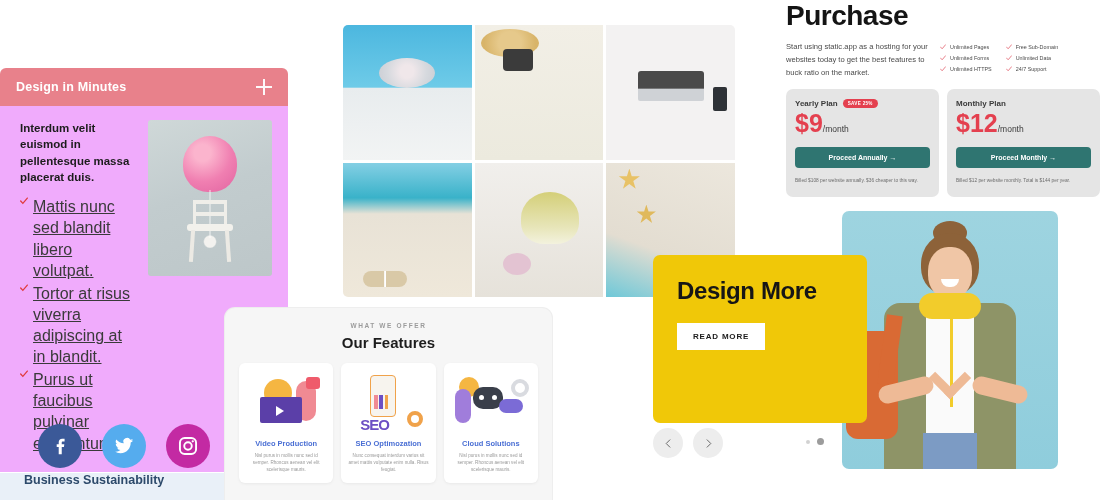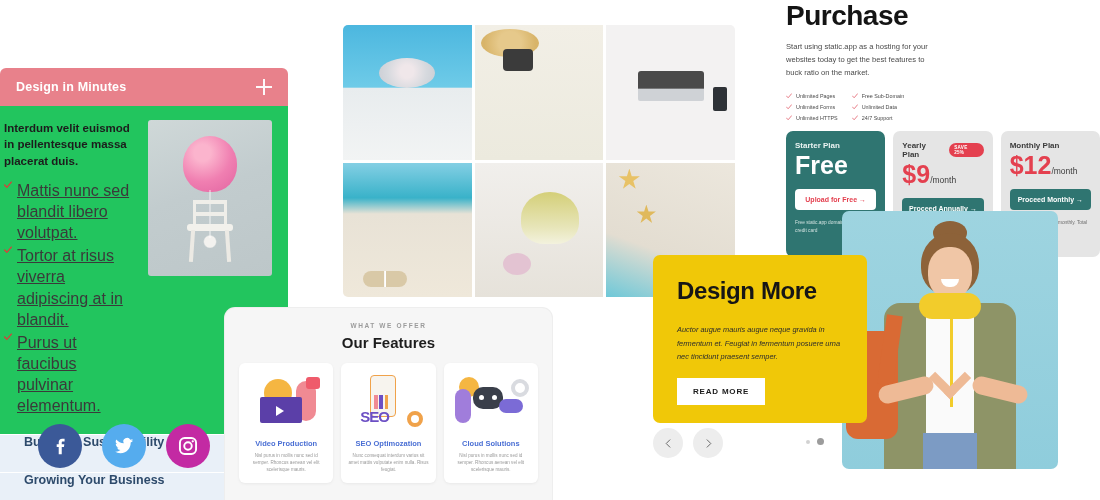--- a/index.html
+++ b/index.html
@@ -19,21 +19,21 @@
     padding:0 16px;
   }
   .acc-head-title { font-size:12.5px; font-weight:bold; letter-spacing:.2px; }
   .plus-icon { width:16px; height:16px; position:relative; opacity:.95; }
   .plus-icon:before, .plus-icon:after {
     content:""; position:absolute; background:#fff;
   }
   .plus-icon:before { left:0; top:7px; width:16px; height:2px; }
   .plus-icon:after { top:0; left:7px; width:2px; height:16px; }
 
-  .acc-body { background:#22c55e; padding:14px 16px 16px 4px; display:flex; gap:12px; }
+  .acc-body { background:#f0abfc; padding:14px 16px 16px 20px; display:flex; gap:12px; }
   .acc-copy { width:132px; }
   .acc-lead {
     font-size:11.5px; font-weight:bold; color:#1c1c1c; line-height:1.42;
     margin-bottom:11px;
   }
   .acc-list { list-style:none; }
   .acc-list li {
     position:relative; padding-left:13px; font-size:16px; color:#3a3a3a;
     line-height:1.32; margin-bottom:2px;text-decoration:underline;
   }
@@ -128,34 +128,34 @@
   .feat-desc { font-size:4.6px; color:#9a9a9a; line-height:1.55; }
 
   .art-video .mon { position:absolute; left:14px; top:24px; width:42px; height:26px; background:#5b3fa8; border-radius:2px; }
   .art-video .mon:after{content:"";position:absolute;left:16px;top:9px;border-left:8px solid #fff;border-top:5px solid transparent;border-bottom:5px solid transparent;}
   .art-video .circ { position:absolute; left:18px; top:6px; width:28px; height:28px; border-radius:50%; background:#f5b642; }
   .art-video .blob { position:absolute; right:10px; top:8px; width:20px; height:40px; border-radius:10px; background:#f08a93; }
   .art-video .bub { position:absolute; right:6px; top:4px; width:14px; height:12px; border-radius:3px; background:#ef5b6b; }
   .art-seo .phone { position:absolute; left:22px; top:2px; width:26px; height:42px; background:#f7f4ee; border:1.5px solid #f0a24a; border-radius:4px; }
   .art-seo .bars { position:absolute; left:26px; top:22px; width:18px; height:14px;
     background:linear-gradient(90deg,#f08a93 0 20%,transparent 20% 30%,#6c4fc4 30% 50%,transparent 50% 60%,#f0a24a 60% 80%,transparent 80%); }
-  .art-seo .seo { position:absolute; left:12px; bottom:8px; font-size:15px; font-weight:bold; color:#6c4fc4; letter-spacing:-1px; }
+  .art-seo .seo { position:absolute; left:12px; bottom:0; font-size:15px; font-weight:bold; color:#6c4fc4; letter-spacing:-1px; }
   .art-seo .gear { position:absolute; right:6px; bottom:6px; width:16px; height:16px; border-radius:50%; border:4px solid #f0a24a; }
   .art-cloud .bot { position:absolute; left:22px; top:14px; width:30px; height:22px; border-radius:10px; background:#3a3f4a; }
   .art-cloud .bot:before{content:"";position:absolute;left:6px;top:8px;width:5px;height:5px;border-radius:50%;background:#fff;}
   .art-cloud .bot:after{content:"";position:absolute;right:6px;top:8px;width:5px;height:5px;border-radius:50%;background:#fff;}
   .art-cloud .cl { position:absolute; right:8px; top:26px; width:24px; height:14px; border-radius:8px; background:#7b6bd6; }
   .art-cloud .circ { position:absolute; left:8px; top:4px; width:20px; height:20px; border-radius:50%; background:#f5b642; }
   .art-cloud .blob { position:absolute; left:4px; top:16px; width:16px; height:34px; border-radius:8px; background:#a07ddb; }
   .art-cloud .gear { position:absolute; right:2px; top:6px; width:18px; height:18px; border-radius:50%; border:4px solid #d9dbe0; }
 
   
   .purchase { position:absolute; left:786px; top:0px; width:314px; }
   .purchase h1 { font-size:28px; letter-spacing:-.5px; color:#141414; margin-bottom:8px; font-weight:bold;}
-  .pur-row { display:flex; gap:10px;flex-direction:column; }
+  .pur-row { display:flex; gap:10px; }
   .pur-desc { width:144px; font-size:7.6px; line-height:1.72; color:#4a4a4a; }
   .pur-feats { display:flex; gap:14px; padding-top:4px; }
   .pur-col { display:flex; flex-direction:column; gap:5px; }
   .pur-feat { display:flex; align-items:center; gap:4px; font-size:5.4px; color:#4a4a4a; white-space:nowrap; }
 
   .plans { display:flex; gap:8px; margin-top:10px; }
   .plan { flex:1; border-radius:7px; padding:10px 9px 12px; }
   .plan.starter { background:#2f7571; color:#fff; }
   .plan.grey { background:#e5e5e5; }
   .plan-name { font-size:8px; font-weight:bold; color:#3b3b3b; display:flex; align-items:center; gap:5px; }
@@ -382,26 +382,20 @@
                 <path d="M1 6 L4.3 9.6 L11 1.6" stroke="#e8818b" stroke-width="2" fill="none" stroke-linecap="round"></path>
               </svg>
             <span>24/7 Support</span>
           </div>
         </div>
       </div>
     </div>
 
     <div class="plans">
 
-      <div class="plan starter">
-        <div class="plan-name">Starter Plan</div>
-        <div class="price">Free</div>
-        <a class="cta white">Upload for Free  →</a>
-        <div class="fine">Free static.app domain included. No credit card</div>
-      </div>
 
       <div class="plan grey">
         <div class="plan-name">
           <span>Yearly Plan</span>
           <span class="badge">SAVE 25%</span>
         </div>
         <div class="price">
           <span>$9</span><span class="per">/month</span>
         </div>
         <a class="cta teal">Proceed Annually →</a>
@@ -433,21 +427,20 @@
     <span class="p-bag"></span>
       <span class="p-strap"></span>
     <span class="p-hp"></span>
     <span class="p-arm-l"></span>
       <span class="p-arm-r"></span>
       <span class="p-heart"></span>
   </div>
 
   <div class="design-more">
     <div class="dm-title">Design More</div>
-    <div class="dm-text">Auctor augue mauris augue neque gravida in fermentum et. Feugiat in fermentum posuere urna nec tincidunt praesent semper.</div>
     <a class="dm-btn">READ MORE</a>
   </div>
 
   <div class="carousel">
     <div class="c-btn">
       <svg width="11" height="11" viewBox="0 0 24 24">
           <path d="M15 4 L7 12 L15 20" stroke="#555" stroke-width="1.9" fill="none" stroke-linecap="round" stroke-linejoin="round"></path>
         </svg>
     </div>
     <div class="c-btn">

